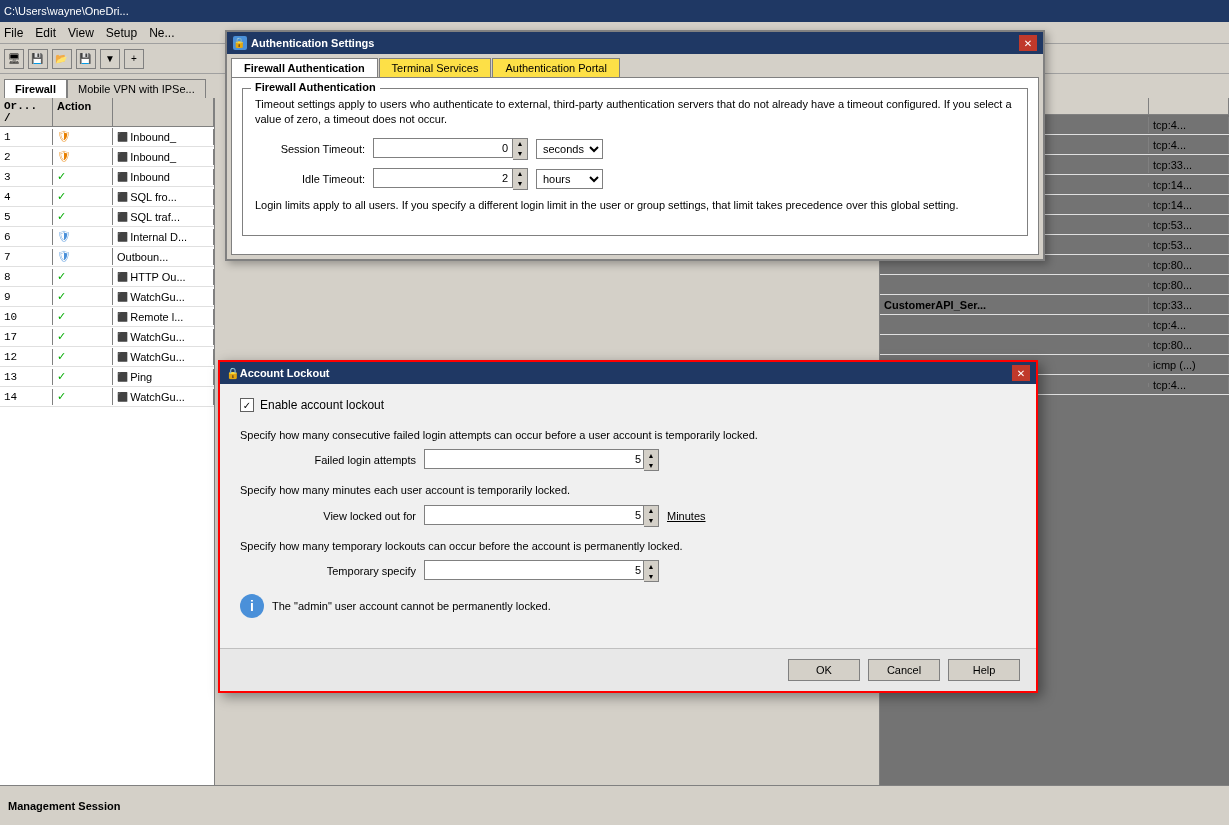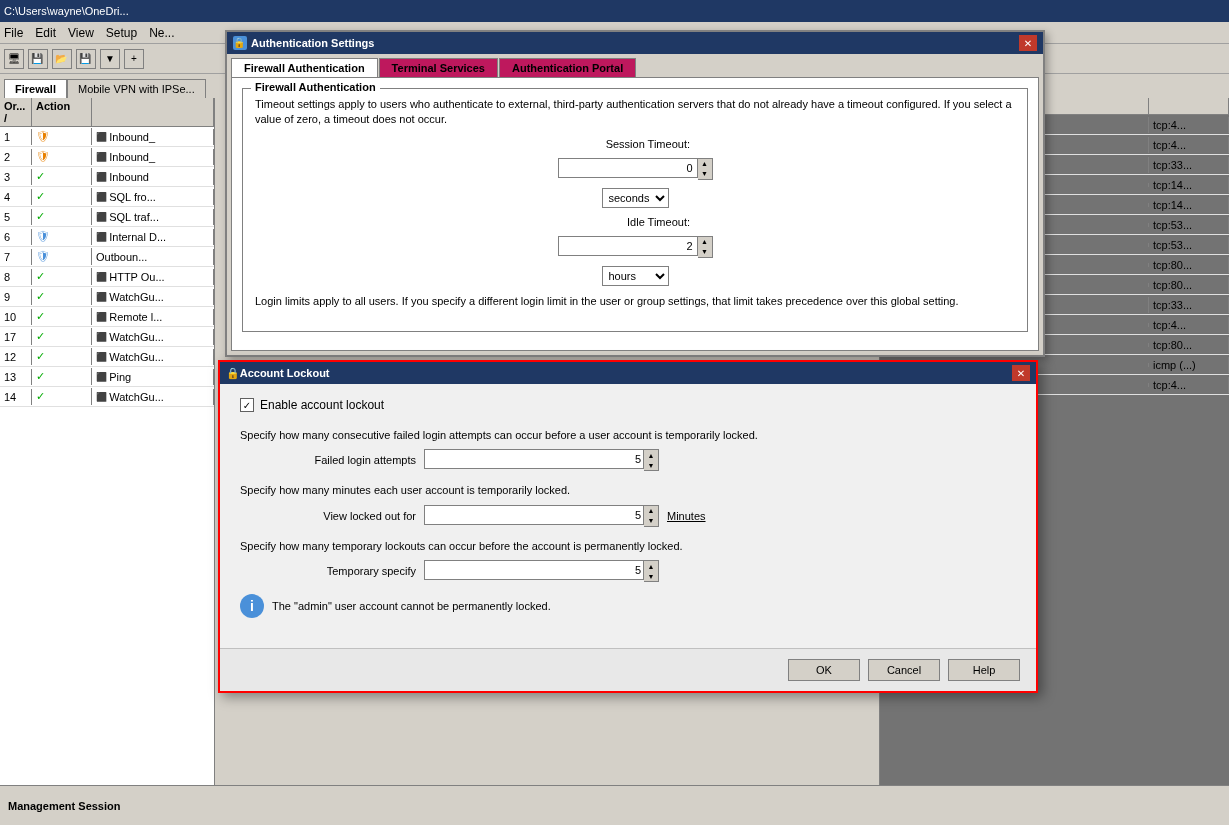--- a/index.html
+++ b/index.html
@@ -90,21 +90,21 @@
       border-bottom: 1px solid #808080;
       font-size: 11px;
       font-weight: bold;
     }
 
     .policy-col {
       padding: 2px 4px;
       border-right: 1px solid #808080;
     }
 
-    .policy-col.num { width: 32px; }
+    .policy-col.num { width: 53px; font-family: Liberation Mono, monospace; }
     .policy-col.action { width: 60px; }
     .policy-col.name { flex: 1; }
 
     .policy-row {
       display: flex;
       align-items: center;
       border-bottom: 1px solid #e0e0e0;
       font-size: 11px;
       height: 20px;
     }
@@ -162,26 +162,25 @@
 
     .dialog-tabs {
       display: flex;
       padding: 4px 4px 0;
       background: #d4d0c8;
       gap: 1px;
     }
 
     .dialog-tab {
       padding: 3px 12px;
-      background: #be185d;
+      background: #fde047;
       border: 1px solid #808080;
       border-bottom: none;
       font-size: 11px;
       cursor: pointer;
-      font-weight: bold;
     }
 
     .dialog-tab.active {
       background: #ffffff;
       font-weight: bold;
     }
 
     .dialog-content {
       background: #ffffff;
       margin: 0 4px 4px;
@@ -211,21 +210,20 @@
       color: #000;
       margin-bottom: 10px;
       line-height: 1.4;
     }
 
     .timeout-row {
       display: flex;
       align-items: center;
       margin-bottom: 8px;
       gap: 8px;
-      flex-direction: column;
     }
 
     .timeout-label {
       font-size: 11px;
       width: 110px;
       text-align: right;
     }
 
     .timeout-input {
       width: 140px;

